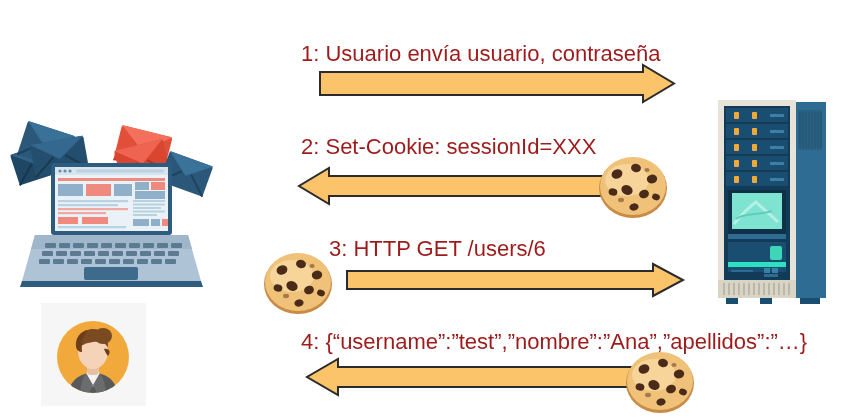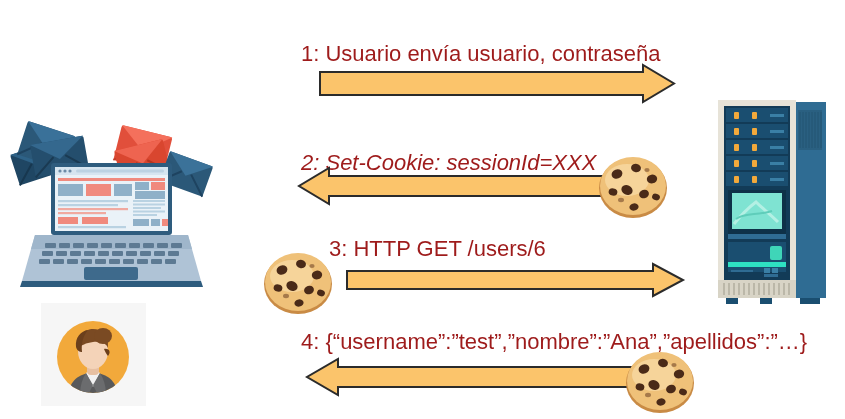--- a/index.html
+++ b/index.html
@@ -289,21 +289,21 @@
     </svg>
   </div>
 
   <div class="step-label" style="left:301px; top:42px;">1: Usuario envía usuario, contraseña</div>
   <div class="arrow-wrap" style="left:318px; top:63px;">
     <svg width="358" height="42" viewBox="0 0 358 42" xmlns="http://www.w3.org/2000/svg">
       <path d="M2 9 L325 9 L325 2 L356 20.5 L325 39 L325 32 L2 32 Z" fill="#FBC46B" stroke="#2B2B2B" stroke-width="2" stroke-linejoin="miter"></path>
     </svg>
   </div>
 
-  <div class="step-label" style="left:301px; top:151px;font-style:italic;">2: Set-Cookie: sessionId=XXX</div>
+  <div class="step-label" style="left:301px; top:135px;">2: Set-Cookie: sessionId=XXX</div>
   <div class="arrow-wrap" style="left:297px; top:166px;">
     <svg width="330" height="40" viewBox="0 0 330 40" xmlns="http://www.w3.org/2000/svg">
       <path d="M328 10 L32 10 L32 2 L2 20 L32 38 L32 30 L328 30 Z" fill="#FBC46B" stroke="#2B2B2B" stroke-width="2" stroke-linejoin="miter"></path>
     </svg>
   </div>
   <div class="cookie" style="left:597px; top:152px;">
     <svg width="72" height="70" viewBox="0 0 72 70" xmlns="http://www.w3.org/2000/svg">
       <ellipse cx="36" cy="36" rx="34" ry="30" fill="#C98B45"></ellipse>
       <ellipse cx="36" cy="34" rx="33" ry="29" fill="#EFC179"></ellipse>
       <ellipse cx="30" cy="28" rx="22" ry="16" fill="#F6D49A"></ellipse>

